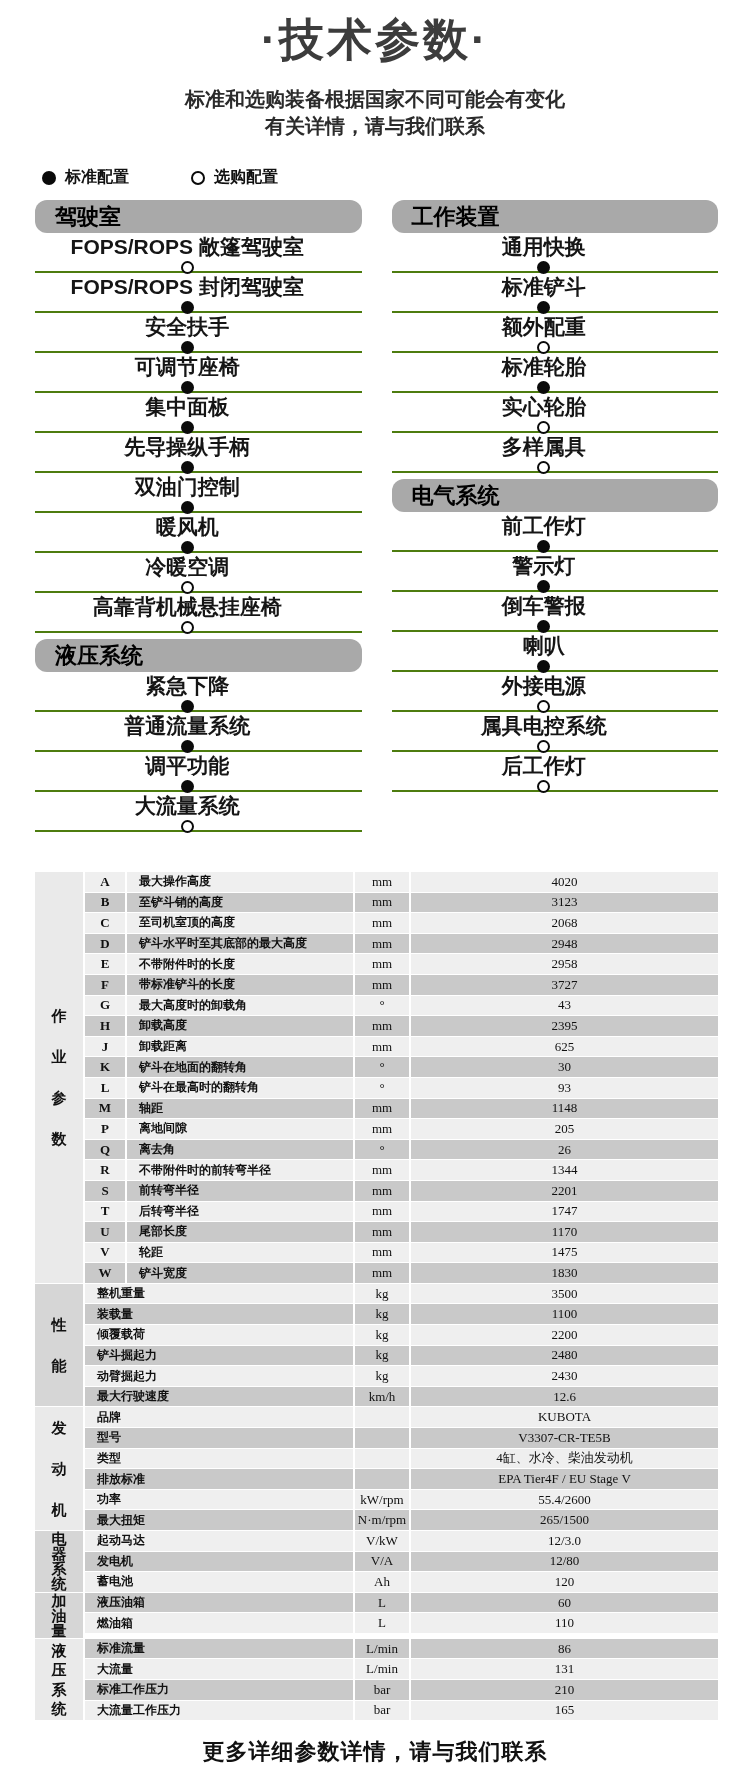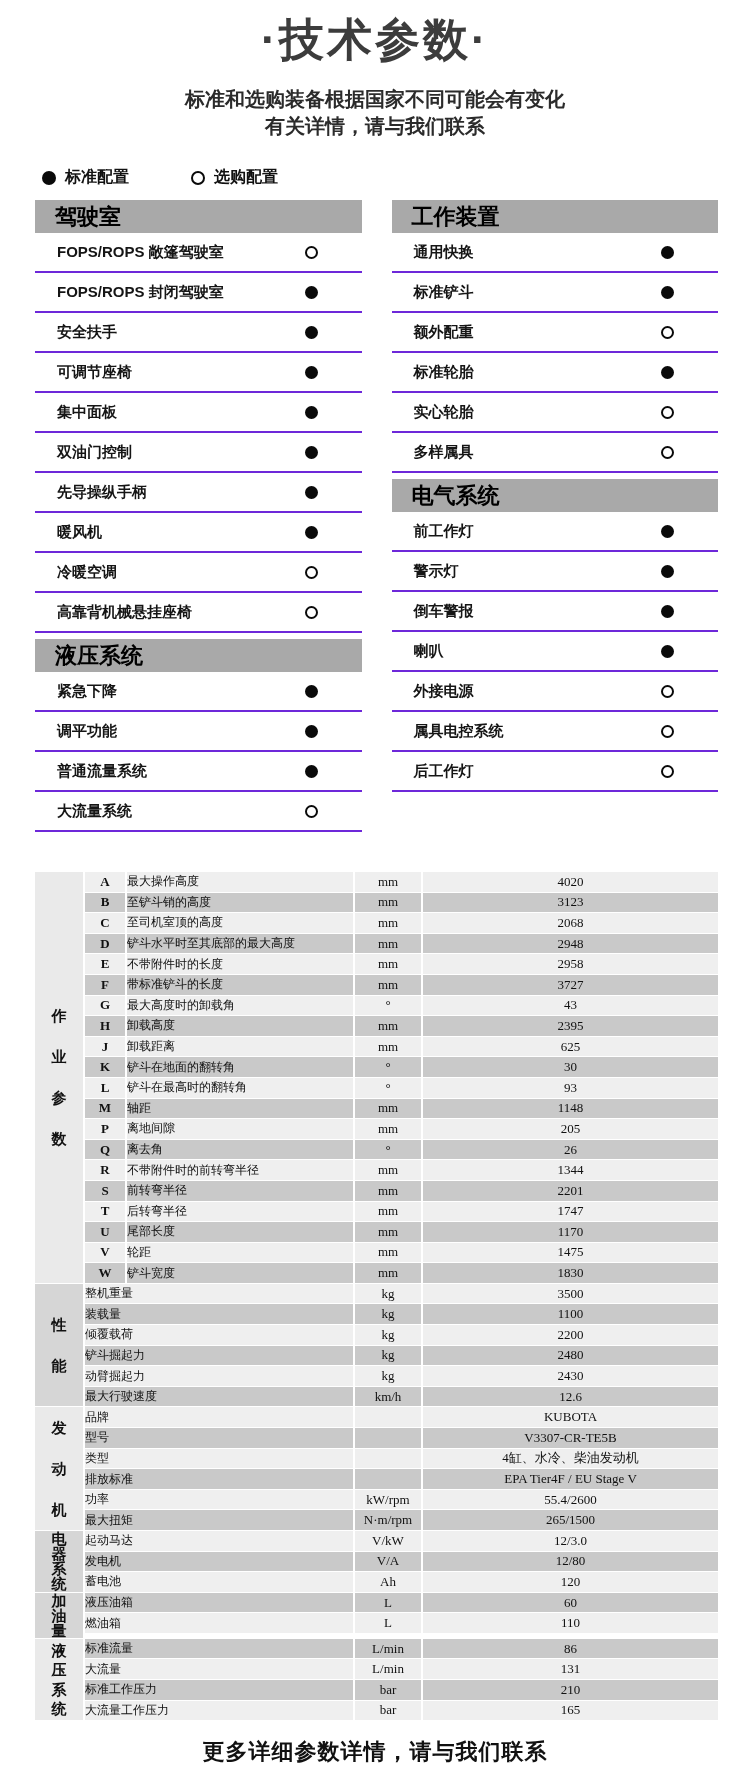--- a/index.html
+++ b/index.html
@@ -19,44 +19,44 @@
   .legend-item{display:flex;align-items:center;gap:9px;}
 
   .dot{width:14px;height:14px;border-radius:50%;flex:none;box-sizing:border-box;}
   .dot.filled{background:#0a0a0a;}
   .dot.open{background:#ffffff;border:2.5px solid #0a0a0a;}
 
   
   .features{display:flex;gap:30px;margin:12px 32px 0 35px;align-items:flex-start;}
   .fcol{flex:1;min-width:0;}
   .fsec-header{height:33px;background:#a9a9a9;display:flex;align-items:center;
-               padding-left:20px;font-size:22px;font-weight:bold;color:#000;margin-top:6px;}
+               padding-left:20px;font-size:22px;font-weight:bold;color:#000;margin-top:6px;border-radius:12px;}
   .fsec:first-child .fsec-header{margin-top:0;}
   .fitem{height:38px;display:flex;align-items:center;justify-content:space-between;
-         border-bottom:2px solid #6d28d9;padding:0 44px 0 22px;
-         font-size:15px;font-weight:bold;color:#151515;}
+         border-bottom:2px solid #4d7c0f;padding:0 44px 0 22px;
+         font-size:21px;font-weight:bold;color:#151515;flex-direction:column;}
   .fitem .dot{width:13px;height:13px;}
 
   
   .spec-table{margin:40px 32px 0 35px;}
   .sgroup{display:flex;gap:2px;}
   .g-cell{width:48px;flex:none;display:flex;flex-direction:column;align-items:center;
           justify-content:center;font-weight:bold;font-size:15px;line-height:1;color:#111;
           margin-bottom:1px;}
   .g-cell.g-light{background:#eaeaea;}
   .g-cell.g-dark{background:#d6d6d6;}
   .g-rows{flex:1;min-width:0;}
   .srow{display:flex;gap:2px;height:19.6px;margin-bottom:1px;
         font-family:"Liberation Serif","DejaVu Serif",serif;font-size:13px;color:#111;}
   .srow>span{display:flex;align-items:center;}
   .s-key{width:40px;flex:none;justify-content:center;font-weight:bold;}
-  .s-desc{width:226px;flex:none;box-sizing:border-box;font-weight:normal;
+  .s-desc{width:226px;flex:none;padding-left:12px;box-sizing:border-box;font-weight:bold;
           font-family:"Liberation Sans",sans-serif;font-size:12px;overflow:hidden;white-space:nowrap;}
   .s-desc.wide{width:268px;}
-  .s-unit{width:66px;flex:none;justify-content:center;}
+  .s-unit{width:54px;flex:none;justify-content:center;}
   .s-val{flex:1;justify-content:center;}
   .srow.light>span{background:#efefef;}
   .srow.dark>span{background:#c9c9c9;}
 
   .footer{margin:16px 0 24px 0;text-align:center;font-size:22px;font-weight:bold;
           color:#111;letter-spacing:1px;}
 </style>
 </head>
 <body>
 
@@ -98,25 +98,25 @@
   </div>
             <div class="fitem">
     <span class="fitem-label">可调节座椅</span>
     <span class="dot filled"></span>
   </div>
             <div class="fitem">
     <span class="fitem-label">集中面板</span>
     <span class="dot filled"></span>
   </div>
             <div class="fitem">
+    <span class="fitem-label">先导操纵手柄</span>
+    <span class="dot filled"></span>
+  </div>
+            <div class="fitem">
     <span class="fitem-label">双油门控制</span>
-    <span class="dot filled"></span>
-  </div>
-            <div class="fitem">
-    <span class="fitem-label">先导操纵手柄</span>
     <span class="dot filled"></span>
   </div>
             <div class="fitem">
     <span class="fitem-label">暖风机</span>
     <span class="dot filled"></span>
   </div>
             <div class="fitem">
     <span class="fitem-label">冷暖空调</span>
     <span class="dot open"></span>
   </div>
@@ -129,25 +129,25 @@
         <section class="fsec">
     <div class="fsec-header">
       <span>液压系统</span>
     </div>
     <div class="fsec-items">
             <div class="fitem">
     <span class="fitem-label">紧急下降</span>
     <span class="dot filled"></span>
   </div>
             <div class="fitem">
+    <span class="fitem-label">普通流量系统</span>
+    <span class="dot filled"></span>
+  </div>
+            <div class="fitem">
     <span class="fitem-label">调平功能</span>
-    <span class="dot filled"></span>
-  </div>
-            <div class="fitem">
-    <span class="fitem-label">普通流量系统</span>
     <span class="dot filled"></span>
   </div>
             <div class="fitem">
     <span class="fitem-label">大流量系统</span>
     <span class="dot open"></span>
   </div>
           </div>
   </section>
       </div>
     <div class="fcol">

